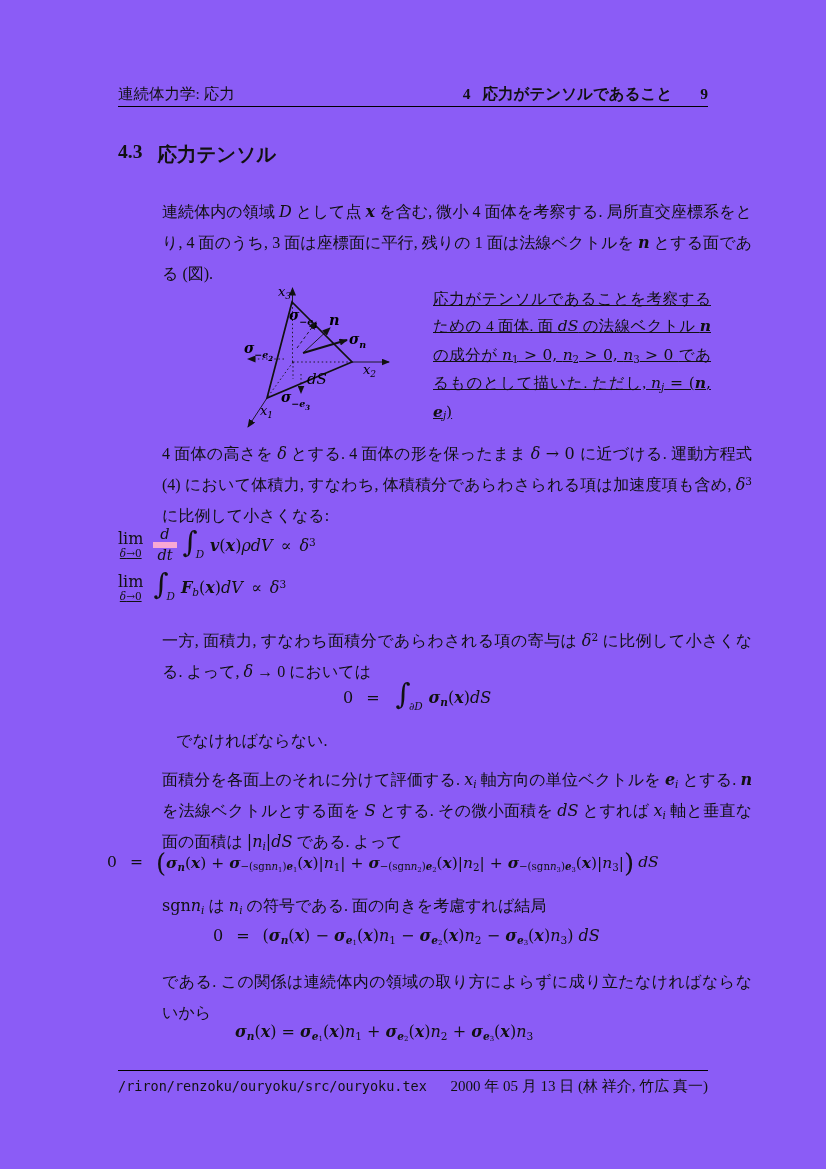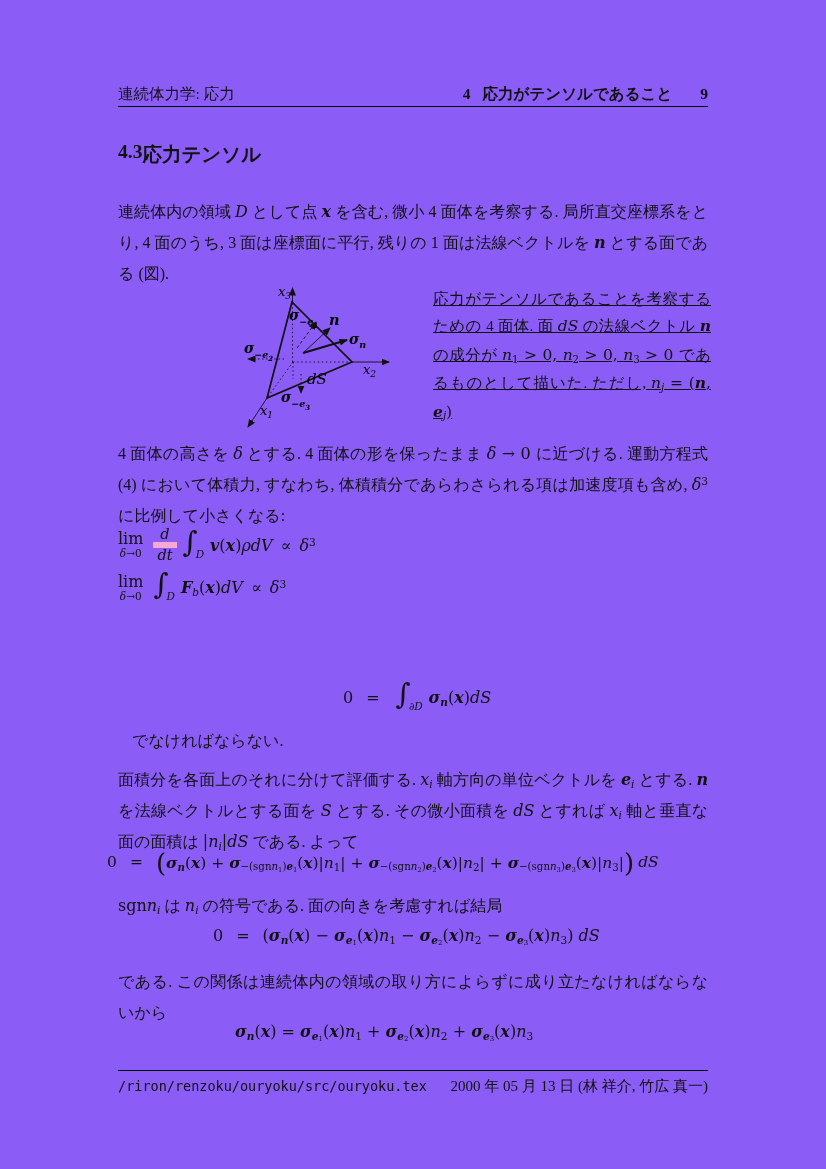--- a/index.html
+++ b/index.html
@@ -1,34 +1,34 @@
 <!DOCTYPE html>
 <html><head>
 <meta charset="utf-8">
 <style>
   html,body{margin:0;padding:0;background:#ffffff;}
   #page{position:relative;width:826px;height:1169px;background:#8b5cf6;color:#111;
         font-family:"Liberation Serif","DejaVu Serif",serif;overflow:hidden;}
   .abs{position:absolute;}
   
-  .jp{font-size:16px;line-height:31px;text-align:justify;}
+  .jp{font-size:16px;line-height:31px;text-align:justify;margin-left:44px;}
   .hdr{font-size:15.5px;}
   .bold{font-weight:700;}
   .rule{height:1.4px;background:#000;}
   .k-i{font-family:"DejaVu Serif",serif;font-style:italic;font-weight:400;}
   .k-b{font-family:"DejaVu Serif",serif;font-style:italic;font-weight:700;}
   .k-r{font-family:"DejaVu Serif",serif;font-style:normal;font-weight:400;}
   sub{font-size:66%;vertical-align:-0.25em;line-height:0;}
   sup{font-size:66%;vertical-align:0.45em;line-height:0;}
   
   .eqrow{display:flex;align-items:center;font-family:"DejaVu Serif",serif;font-size:16px;white-space:nowrap;}
   .eqcenter{left:118px;width:590px;display:flex;flex-direction:column;}
   .lim{display:inline-flex;flex-direction:column;align-items:center;line-height:1;margin-right:7px;}
   .limtxt{font-size:16px;}
-  .limsub{font-size:10.5px;margin-top:1px;}
+  .limsub{font-size:10.5px;margin-top:1px;text-decoration:underline;}
   .frac{display:inline-flex;flex-direction:column;align-items:center;line-height:1.05;margin:0 3px;font-size:14.5px;}
   .num{padding:0 4px;}
   .den{border-top:6px solid #f9a8d4;padding:0 4px 0;}
   .intg{font-size:29px;display:inline-block;position:relative;top:-3px;margin-left:3px;}
   .intsub{font-size:10.5px;position:relative;top:9px;margin:0 6px 0 -2px;}
   .eqsign{margin:0 13px;}
   .eqsign.narrow{margin:0 5px;}
   .rel{margin:0 8px;}
   .bigp{font-size:26px;line-height:1;position:relative;top:1px;}
   .tail{margin-left:4px;}
@@ -46,21 +46,21 @@
   <div class="abs hdr" style="left:118px;top:84px;width:590px;display:flex;justify-content:space-between;align-items:baseline;">
     <span>連続体力学: 応力</span>
     <span style="display:flex;gap:12px;align-items:baseline;">
       <span class="bold">4</span>
       <span class="bold">応力がテンソルであること</span>
       <span class="bold" style="margin-left:16px;">9</span>
     </span>
   </div>
   <div class="abs rule" style="left:118px;top:106px;width:590px;"></div>
 
-  <div class="abs bold" style="left:118px;top:141px;font-size:19.5px;display:flex;">
+  <div class="abs bold" style="left:118px;top:141px;font-size:19.5px;display:flex;gap:15px;">
     <span>4.3</span>
     <span>応力テンソル</span>
   </div>
 
   <div class="abs jp" style="left:118px;top:196px;width:590px;"><span class="k-t">連続体内の領域 </span><span class="k-i">D</span><span class="k-t"> として点 </span><span class="k-b">x</span><span class="k-t"> を含む, 微小 4 面体を考察する. 局所直交座標系をとり, 4 面のうち, 3 面は座標面に平行, 残りの 1 面は法線ベクトルを </span><span class="k-b">n</span><span class="k-t"> とする面である (図).</span></div>
 
   <svg class="abs" style="left:234px;top:279px;" width="175" height="160" viewBox="0 0 175 160">
     <defs>
       <marker id="ah" markerWidth="9" markerHeight="7" refX="7.5" refY="3.5" orient="auto" markerUnits="userSpaceOnUse">
         <path d="M0,0 L8.5,3.5 L0,7 z" fill="#111"></path>
@@ -124,20 +124,21 @@
           <span class="limsub"><span class="k-i">δ</span><span class="k-r">→0</span></span>
         </span>
       <span class="intg">∫</span>
         <span class="intsub"><span class="k-i">D</span></span>
       <span><span class="k-b">F<sub><span class="k-i">b</span></sub></span><span class="k-r">(</span><span class="k-b">x</span><span class="k-r">)</span><span class="k-i">dV</span></span>
       <span class="rel">∝</span>
       <span><span class="k-i">δ<sup><span class="k-r">3</span></sup></span></span>
     </div>
   </div>
 
+  <div class="abs jp" style="left:118px;top:625px;width:590px;"><span class="k-t">一方, 面積力, すなわち面積分であらわされる項の寄与は </span><span class="k-i">δ<sup><span class="k-r">2</span></sup></span><span class="k-t"> に比例して小さくなる. よって, </span><span class="k-i">δ</span><span class="k-t"> → 0 においては</span></div>
 
   <div class="abs eqrow" style="left:343px;top:677px;height:40px;">
     <span class="k-r">0</span>
     <span class="eqsign k-r">=</span>
     <span class="intg">∫</span>
       <span class="intsub"><span class="k-i">∂D</span></span>
     <span><span class="k-b">σ<sub><span class="k-b">n</span></sub></span><span class="k-r">(</span><span class="k-b">x</span><span class="k-r">)</span><span class="k-i">dS</span></span>
   </div>
 
   <div class="abs jp" style="left:132px;top:725px;width:590px;">でなければならない.</div>

